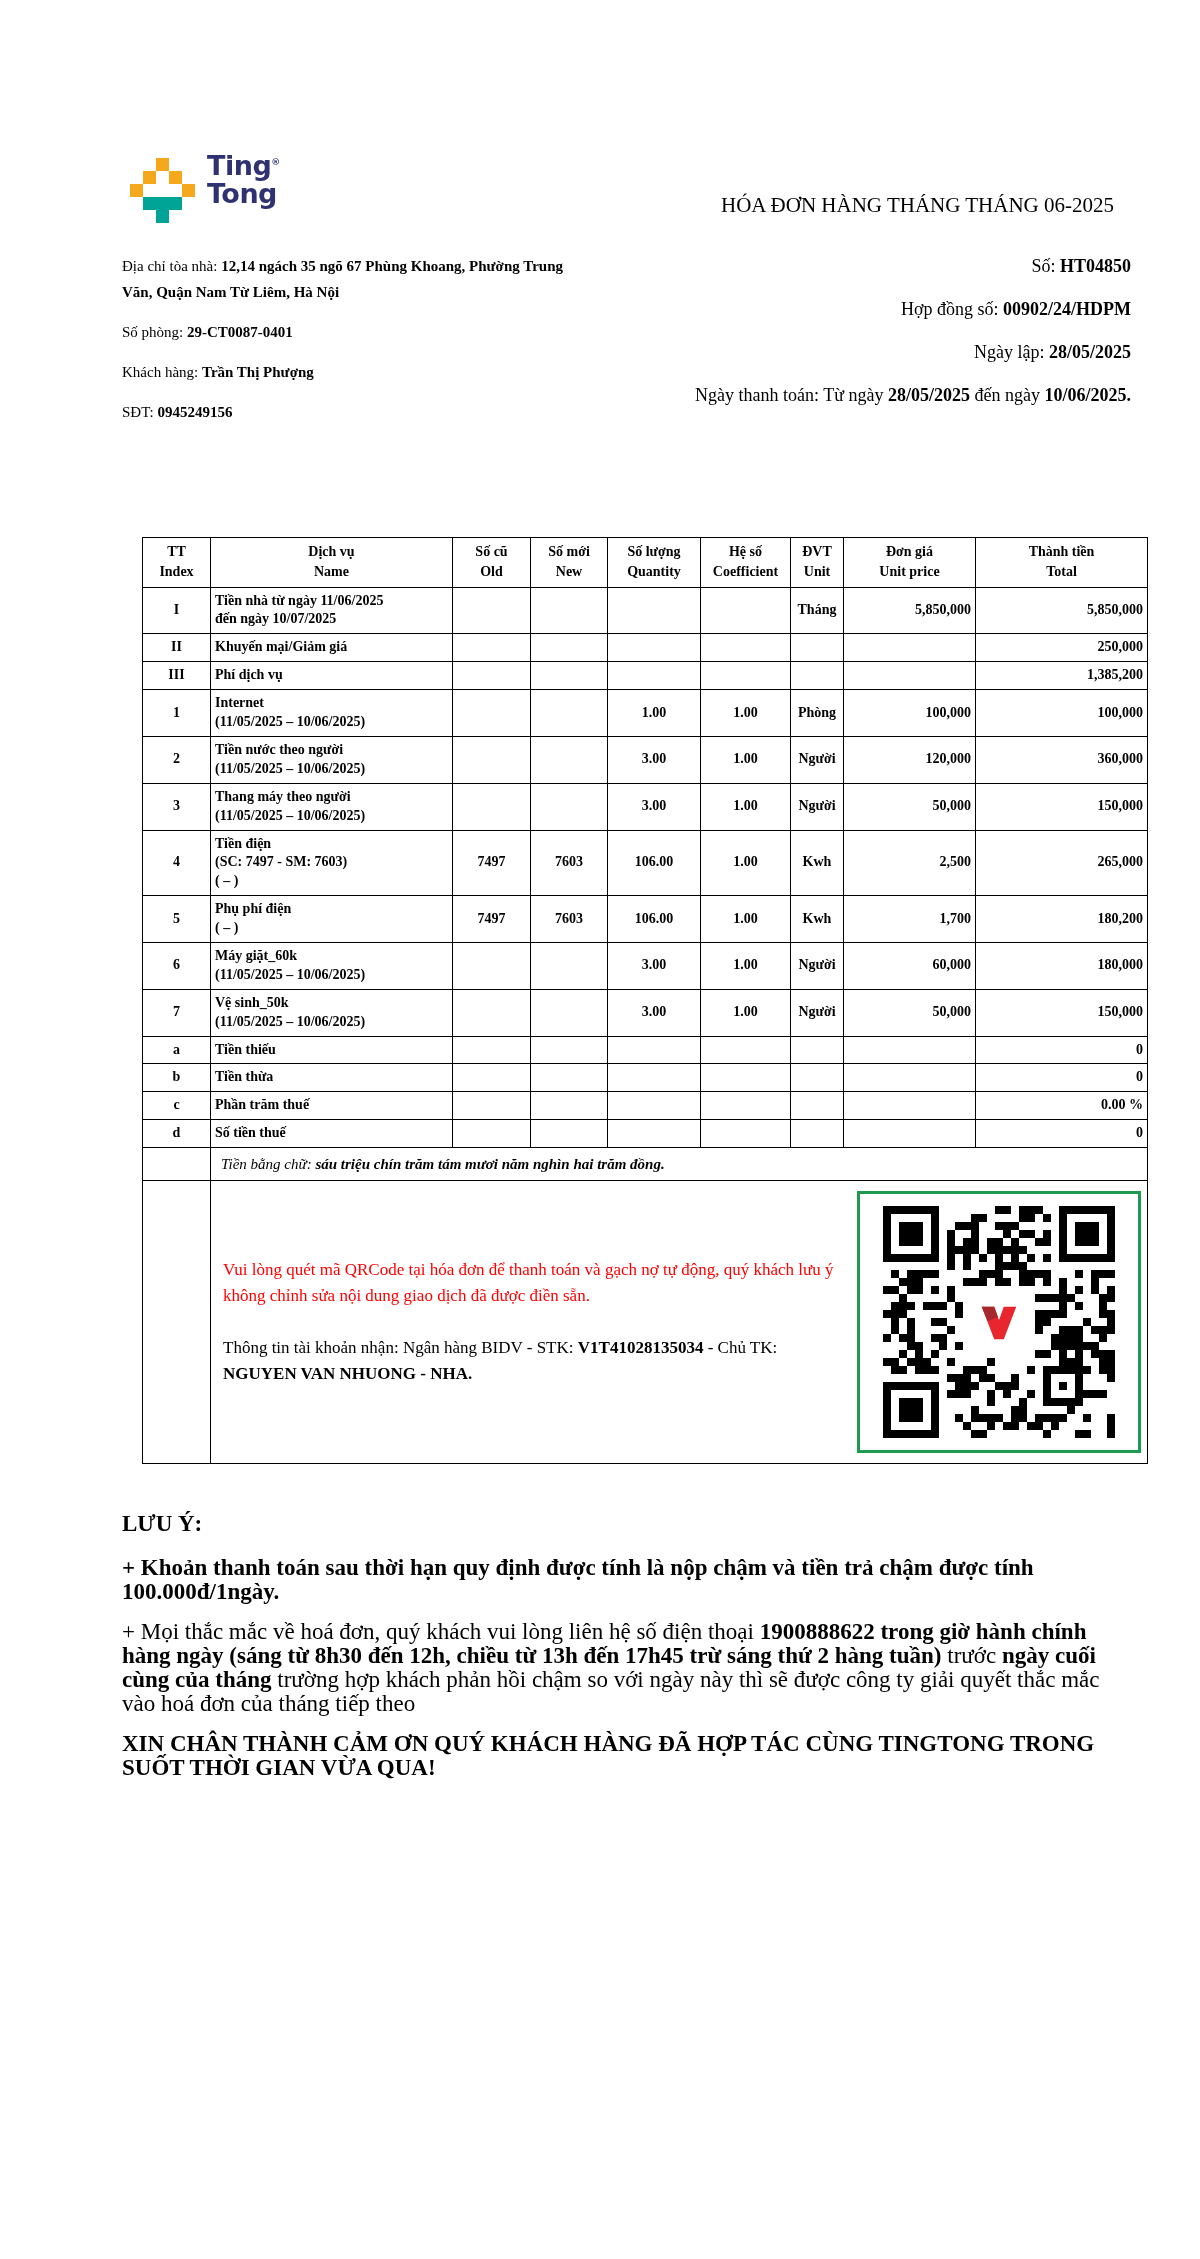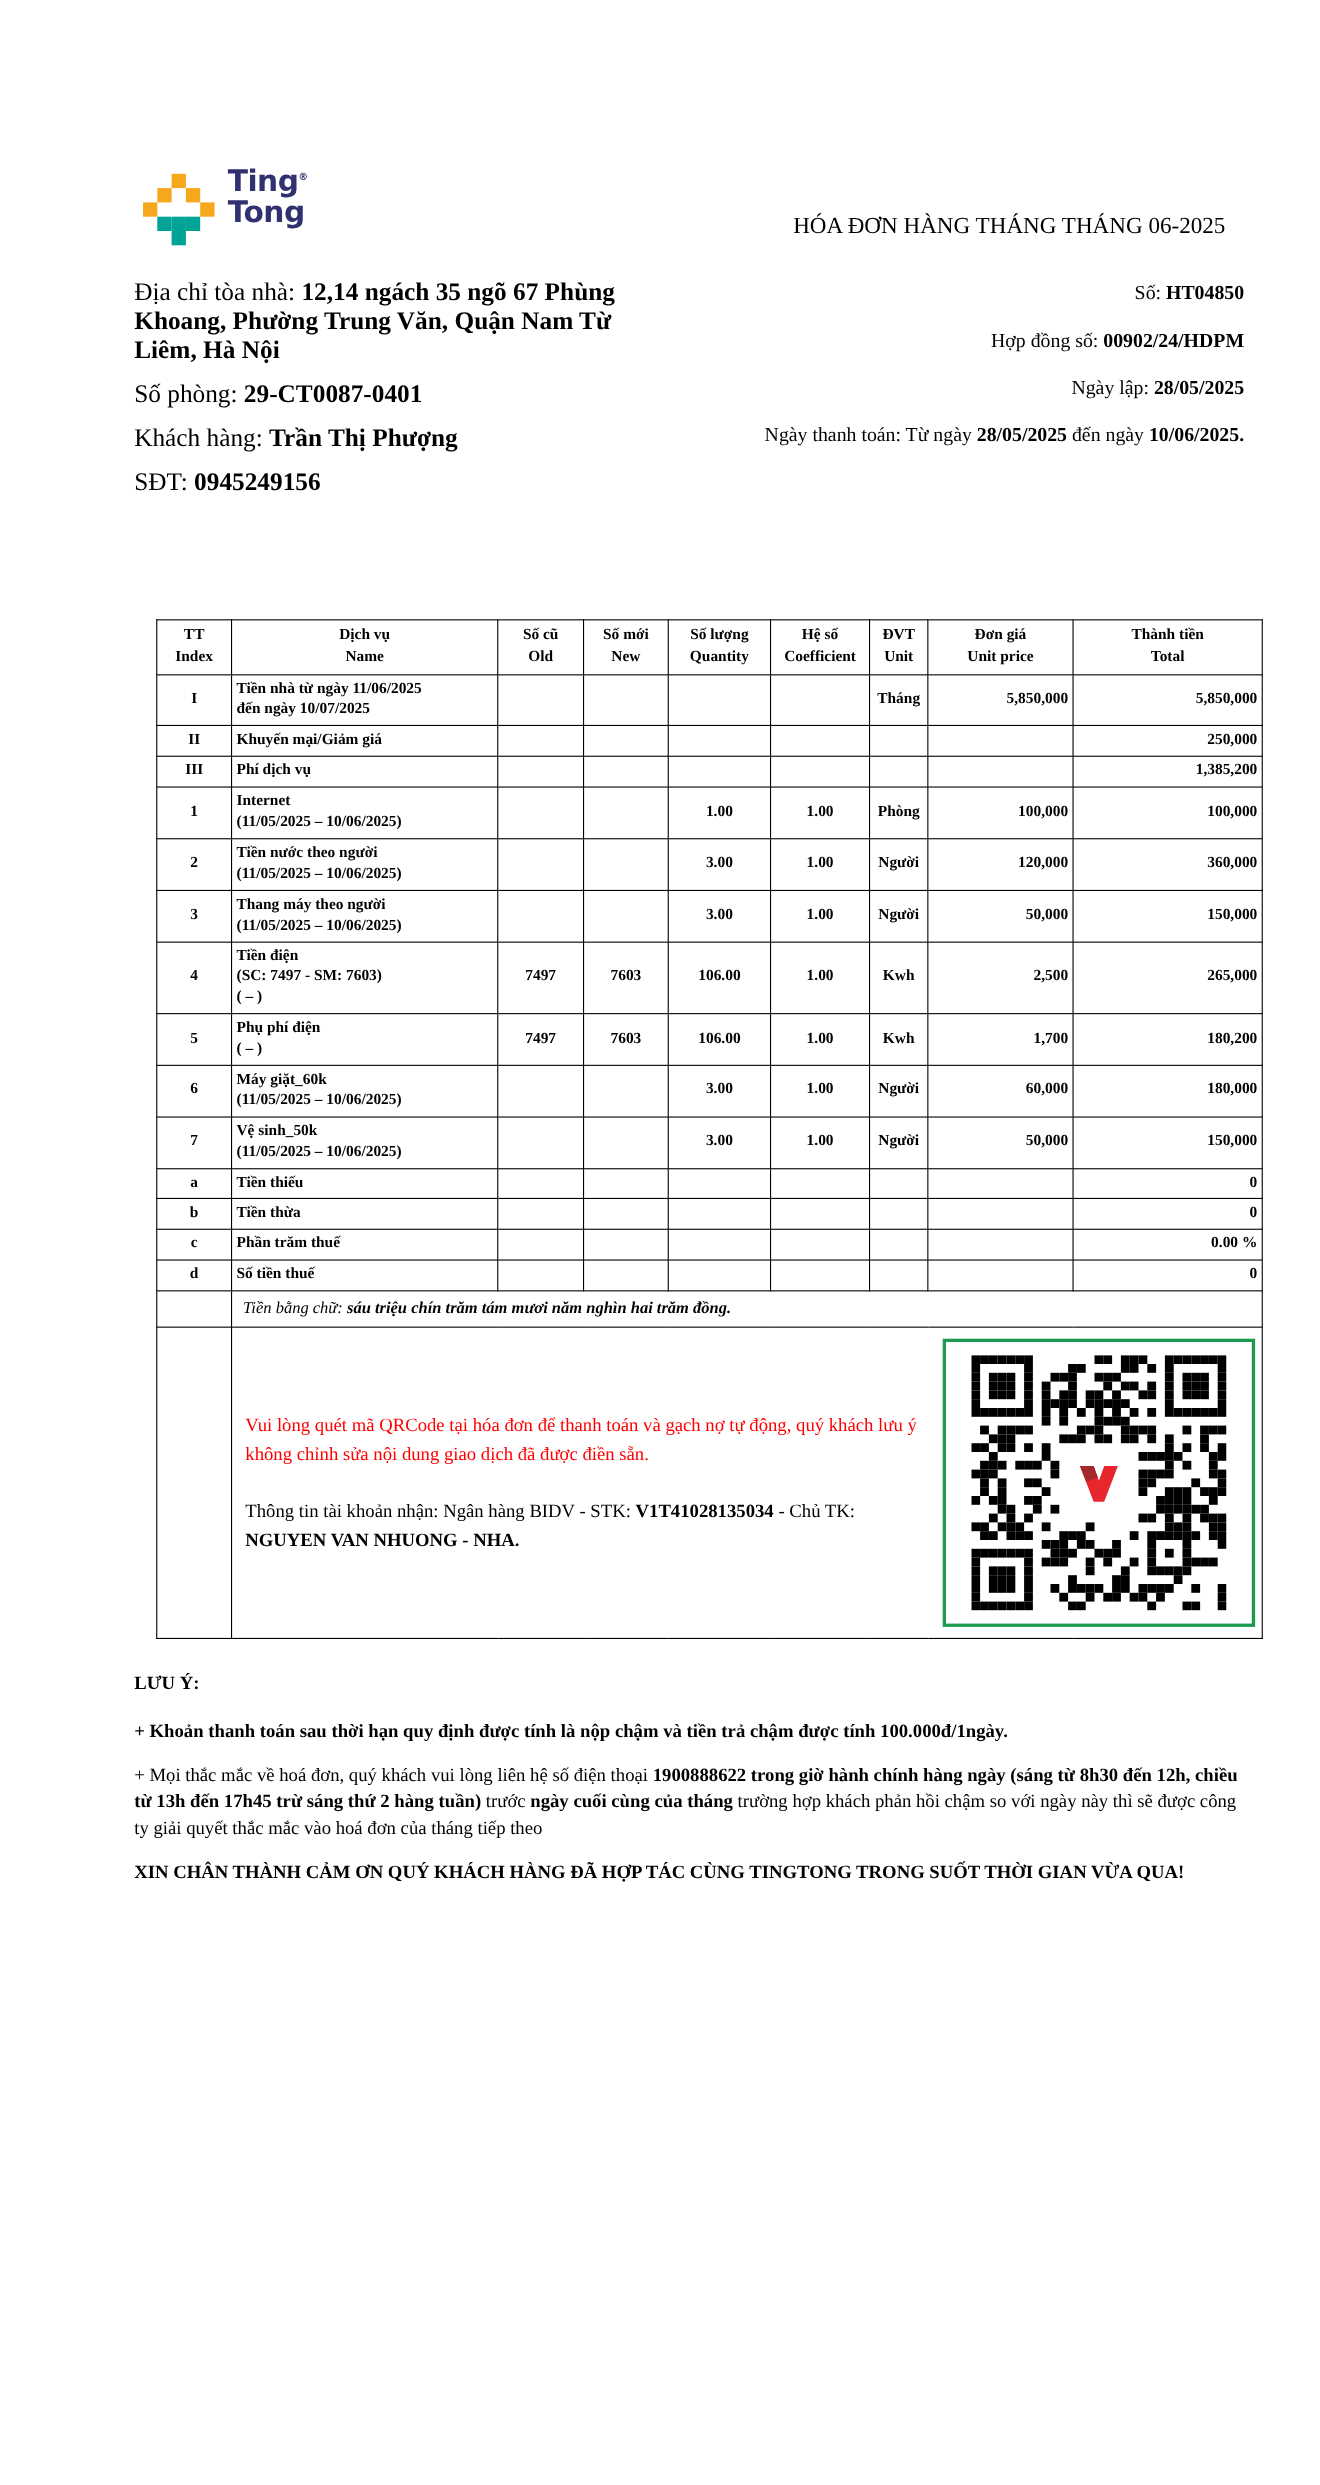--- a/index.html
+++ b/index.html
@@ -15,21 +15,21 @@
   .header { display:flex; justify-content:space-between; align-items:flex-end; padding-top:152px; }
   .logo { display:flex; align-items:flex-start; gap:12px; margin-left:8px; }
   .logo-icon { display:grid; grid-template-columns:repeat(5,13px); grid-template-rows:repeat(5,13px); margin-top:6px; }
   .logo-icon .px { width:13px; height:13px; }
   .wordmark { font-family:"DejaVu Sans", sans-serif; font-weight:700; font-size:27px; line-height:1.02; letter-spacing:-0.5px; }
   .wordmark sup { font-size:9px; vertical-align:super; }
   .doc-title { width:480px; margin-right:33px; text-align:right; font-weight:normal; font-size:21px; line-height:1.6; margin-top:8px; }
 
   
   .info { display:flex; justify-content:space-between; margin-top:30px; }
-  .info-left { width:450px; font-size:23px; }
+  .info-left { width:450px; font-size:15px; }
   .info-left p { line-height:26px; margin-bottom:14px; }
   .info-right { width:440px; margin-right:16px; text-align:right; font-size:18px; }
   .info-right p { line-height:26px; margin-bottom:17px; }
 
   
   table.inv { border-collapse:collapse; table-layout:fixed; width:1005px; margin-left:20px; margin-top:98px; font-size:14px; }
   table.inv td, table.inv th { border:1.7px solid #000; vertical-align:middle; }
   table.inv th { font-weight:bold; text-align:center; padding:4px 2px; line-height:1.45; }
   table.inv td { font-weight:bold; padding:4px 4px; line-height:1.35; }
   td.c { text-align:center; }
@@ -41,21 +41,21 @@
   .qr-cell-inner { display:flex; align-items:center; justify-content:space-between; min-height:258px; }
   .pay-text { width:620px; font-size:17px; font-weight:normal; line-height:26px; }
   .pay-text .rednote { margin-bottom:26px; }
   .qr-frame { border:3px solid #1d9a50; background:#fff; width:284px; height:262px;
               display:flex; align-items:center; justify-content:center; position:relative; flex:0 0 auto; }
   .qr-frame svg.qr { display:block; }
   .vietqr-logo { position:absolute; left:50%; top:50%; transform:translate(-50%,-50%); width:58px; height:62px;
                  background:#fff; display:flex; align-items:center; justify-content:center; }
 
   
-  .notes { margin-top:28px; font-size:17px; width:1005px; }
+  .notes { margin-top:48px; font-size:23px; width:1005px; }
   .notes p { line-height:24px; margin-bottom:16px; }
   .notes .heading { font-weight:bold; margin-bottom:20px; }
   .bold { font-weight:bold; }
 </style>
 </head>
 <body>
 
 <div class="page">
 
   <div class="header">

